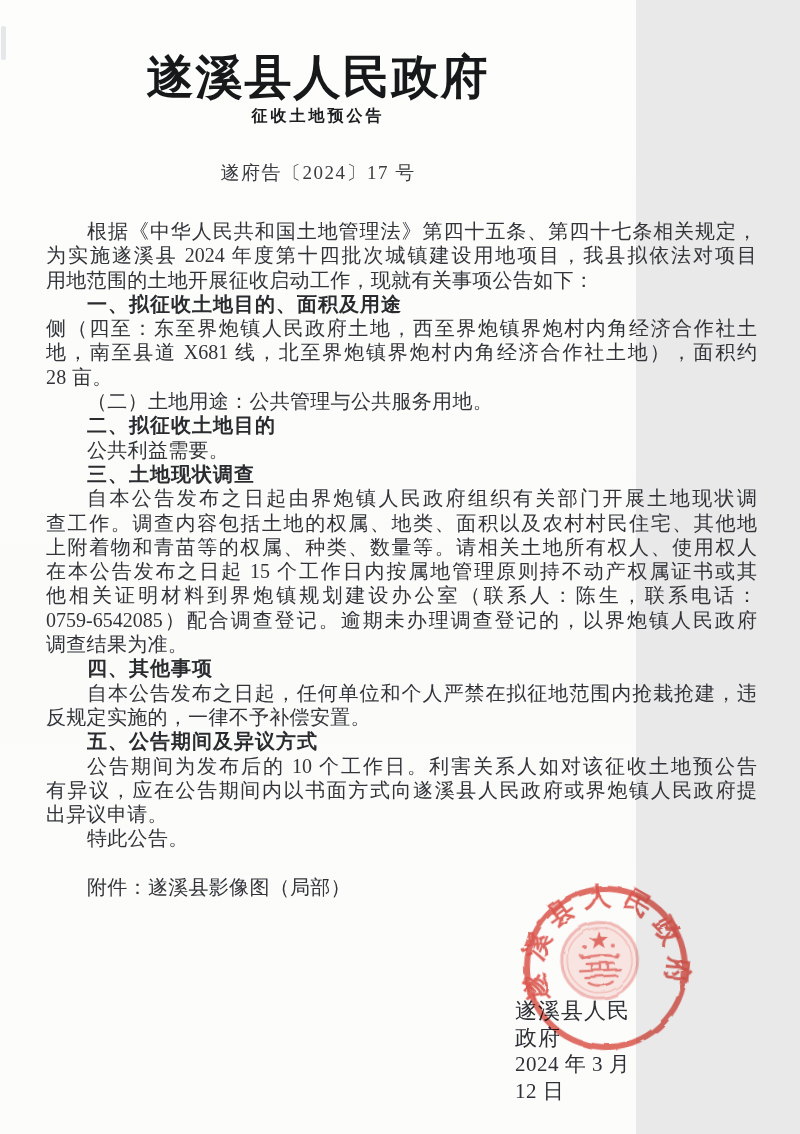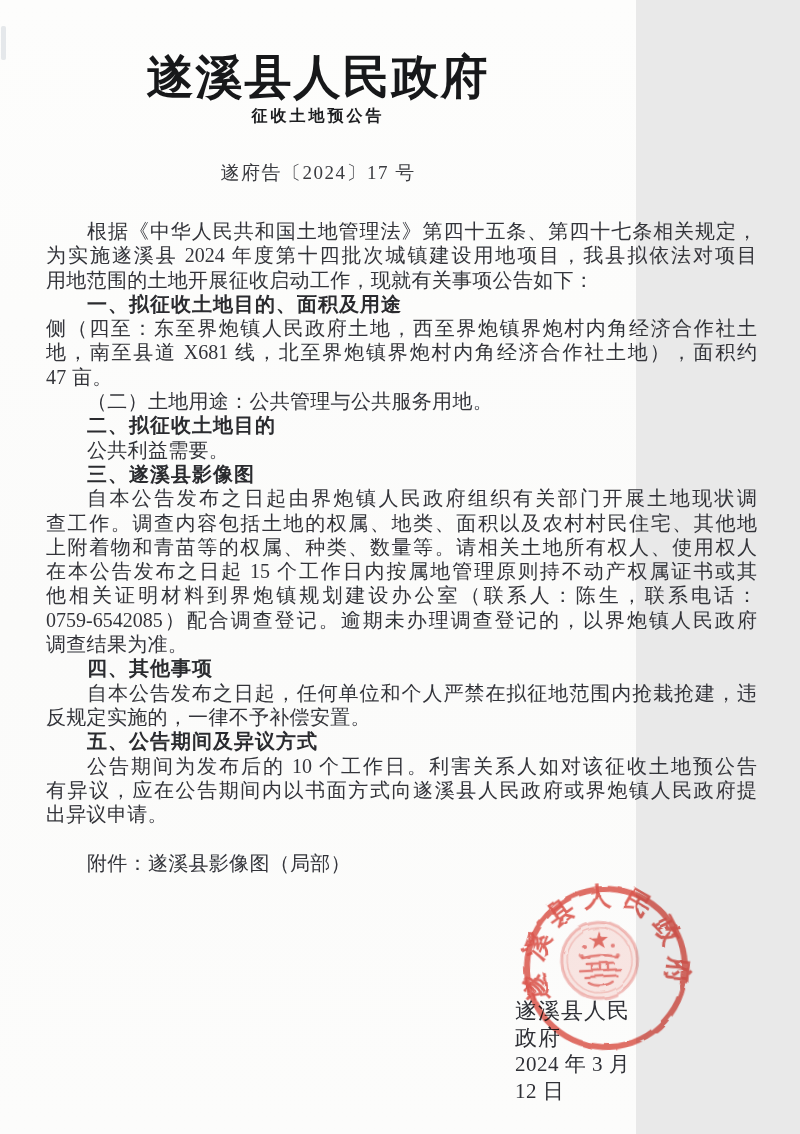--- a/index.html
+++ b/index.html
@@ -60,39 +60,40 @@
   <div class="doc-number">遂府告〔2024〕17 号</div>
 
   <div class="body-block">
     <div id="body-lines">
         <div class="line ind jl">根据《中华人民共和国土地管理法》第四十五条、第四十七条相关规定，</div>
         <div class="line jl">为实施遂溪县 2024 年度第十四批次城镇建设用地项目，我县拟依法对项目</div>
         <div class="line">用地范围的土地开展征收启动工作，现就有关事项公告如下：</div>
         <div class="line ind hd">一、拟征收土地目的、面积及用途</div>
         <div class="line jl">侧（四至：东至界炮镇人民政府土地，西至界炮镇界炮村内角经济合作社土</div>
         <div class="line jl">地，南至县道 X681 线，北至界炮镇界炮村内角经济合作社土地），面积约</div>
-        <div class="line">47 亩。</div>
+        <div class="line">28 亩。</div>
         <div class="line ind">（二）土地用途：公共管理与公共服务用地。</div>
         <div class="line ind hd">二、拟征收土地目的</div>
         <div class="line ind">公共利益需要。</div>
-        <div class="line ind hd">三、遂溪县影像图</div>
+        <div class="line ind hd">三、土地现状调查</div>
         <div class="line ind jl">自本公告发布之日起由界炮镇人民政府组织有关部门开展土地现状调</div>
         <div class="line jl">查工作。调查内容包括土地的权属、地类、面积以及农村村民住宅、其他地</div>
         <div class="line jl">上附着物和青苗等的权属、种类、数量等。请相关土地所有权人、使用权人</div>
         <div class="line jl">在本公告发布之日起 15 个工作日内按属地管理原则持不动产权属证书或其</div>
         <div class="line jl">他相关证明材料到界炮镇规划建设办公室（联系人：陈生，联系电话：</div>
         <div class="line jl">0759-6542085）配合调查登记。逾期未办理调查登记的，以界炮镇人民政府</div>
         <div class="line">调查结果为准。</div>
         <div class="line ind hd">四、其他事项</div>
         <div class="line ind jl">自本公告发布之日起，任何单位和个人严禁在拟征地范围内抢栽抢建，违</div>
         <div class="line">反规定实施的，一律不予补偿安置。</div>
         <div class="line ind hd">五、公告期间及异议方式</div>
         <div class="line ind jl">公告期间为发布后的 10 个工作日。利害关系人如对该征收土地预公告</div>
         <div class="line jl">有异议，应在公告期间内以书面方式向遂溪县人民政府或界炮镇人民政府提</div>
         <div class="line">出异议申请。</div>
+        <div class="line ind">特此公告。</div>
       </div>
     <div class="attachment-line">附件：遂溪县影像图（局部）</div>
   </div>
 
   <div class="signature-block">
     <div class="signature-name">遂溪县人民政府</div>
     <div class="signature-date">2024 年 3 月 12 日</div>
   </div>
 
   <svg class="seal" viewBox="0 0 176 176" aria-hidden="true">

